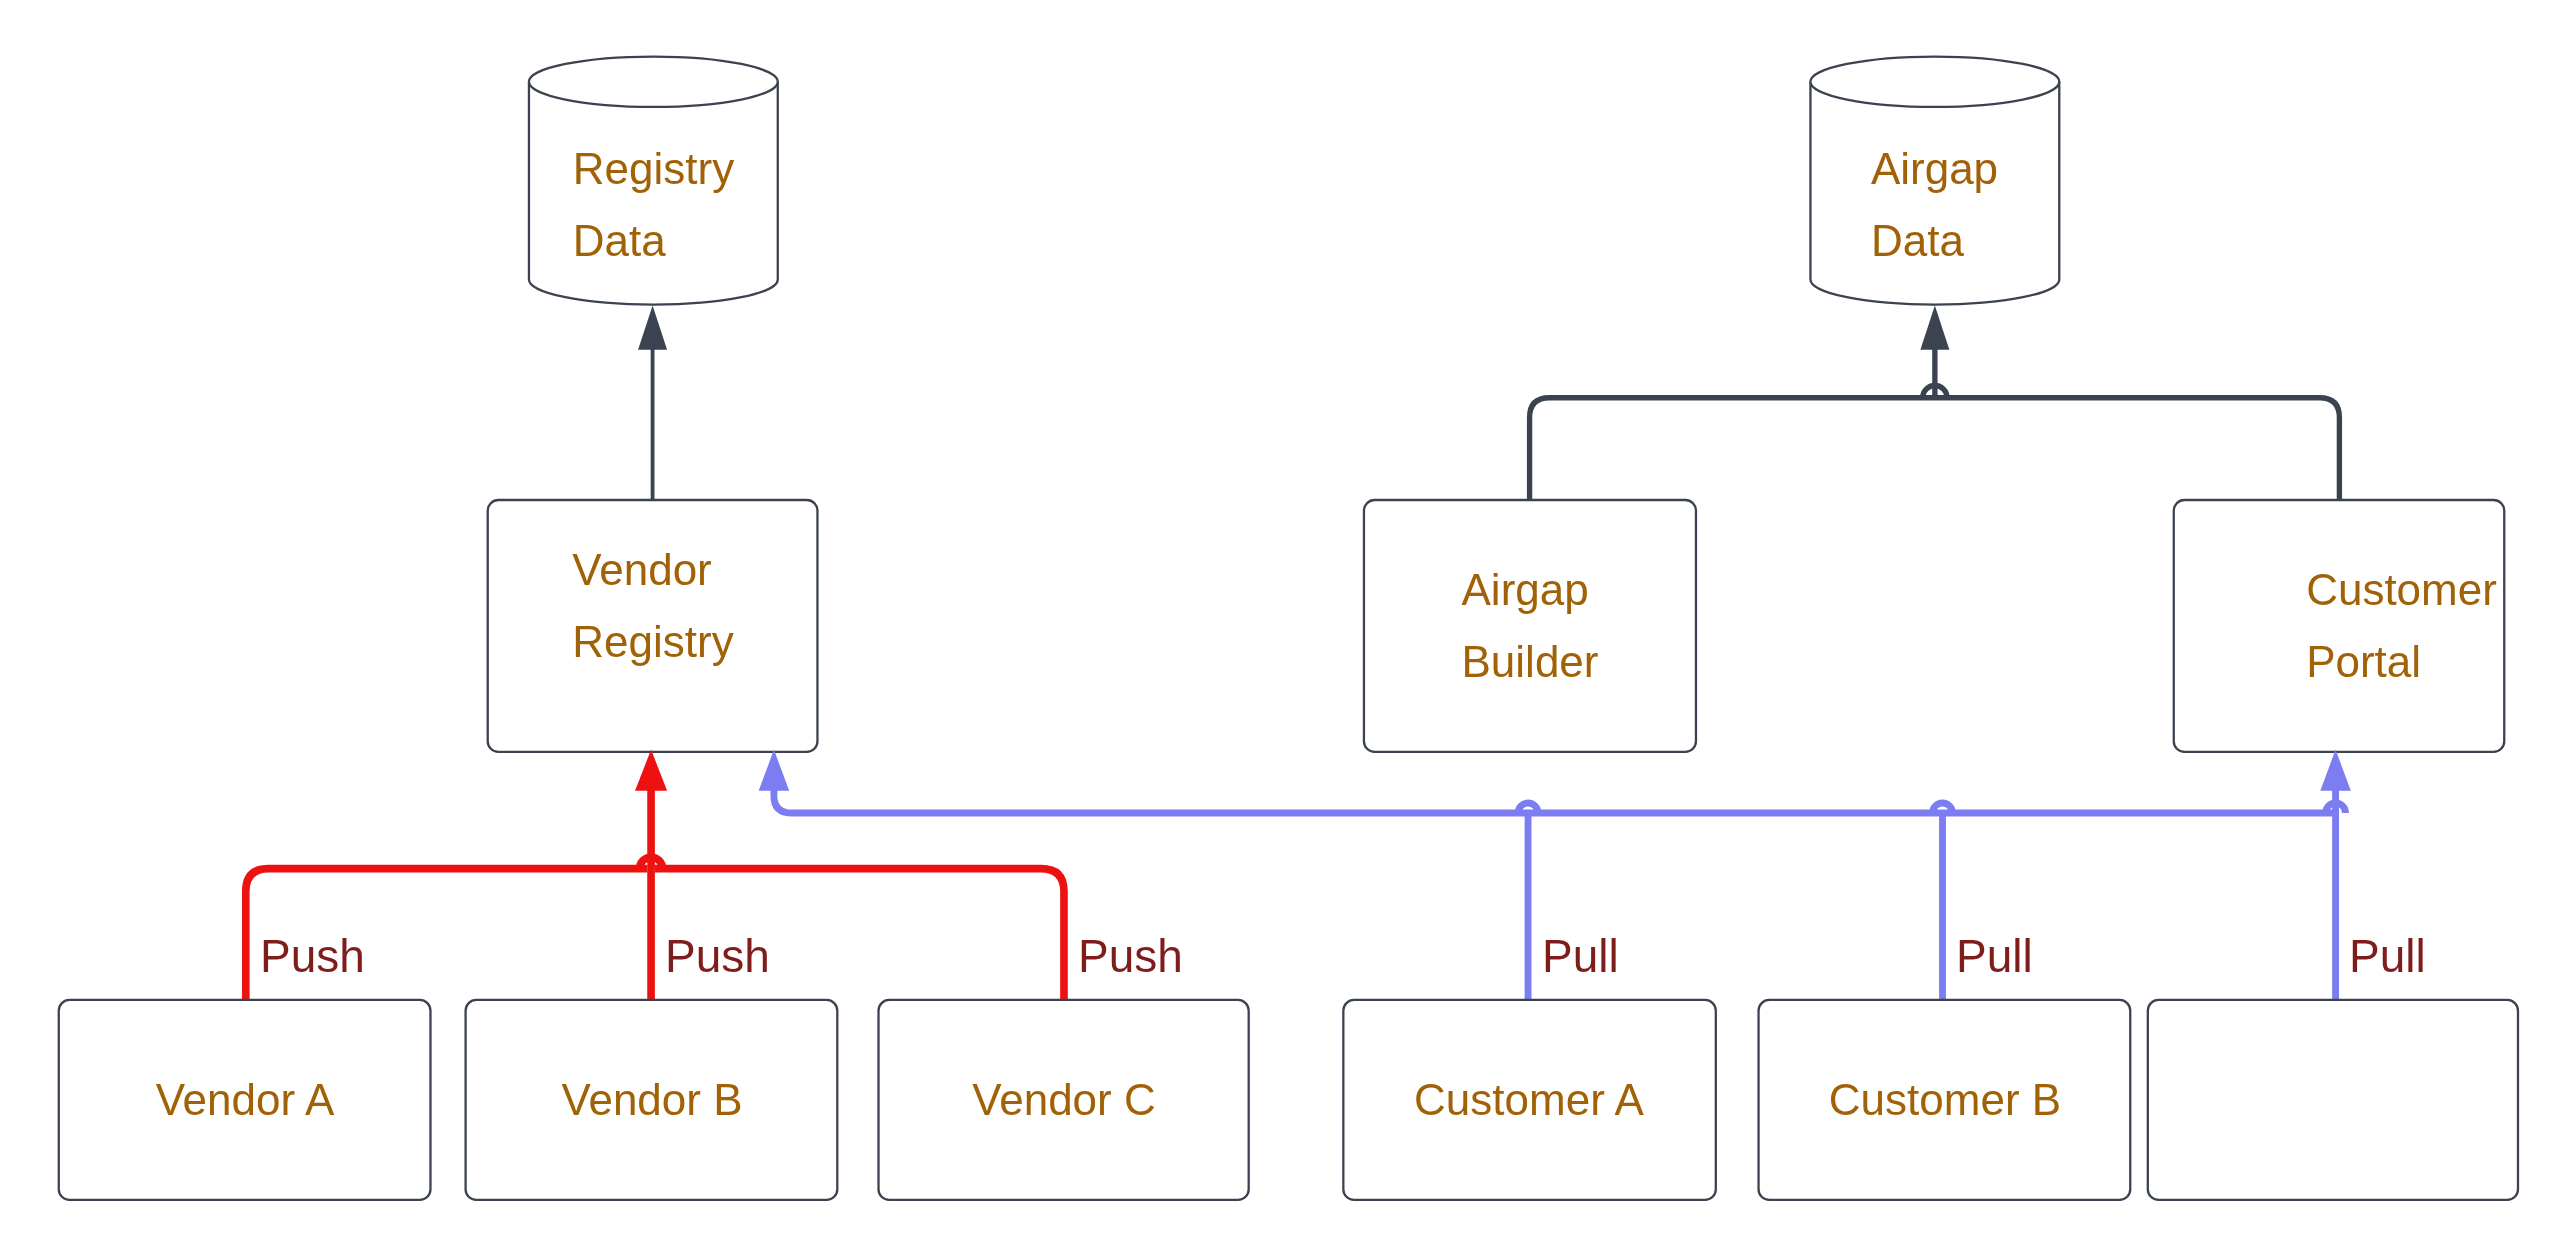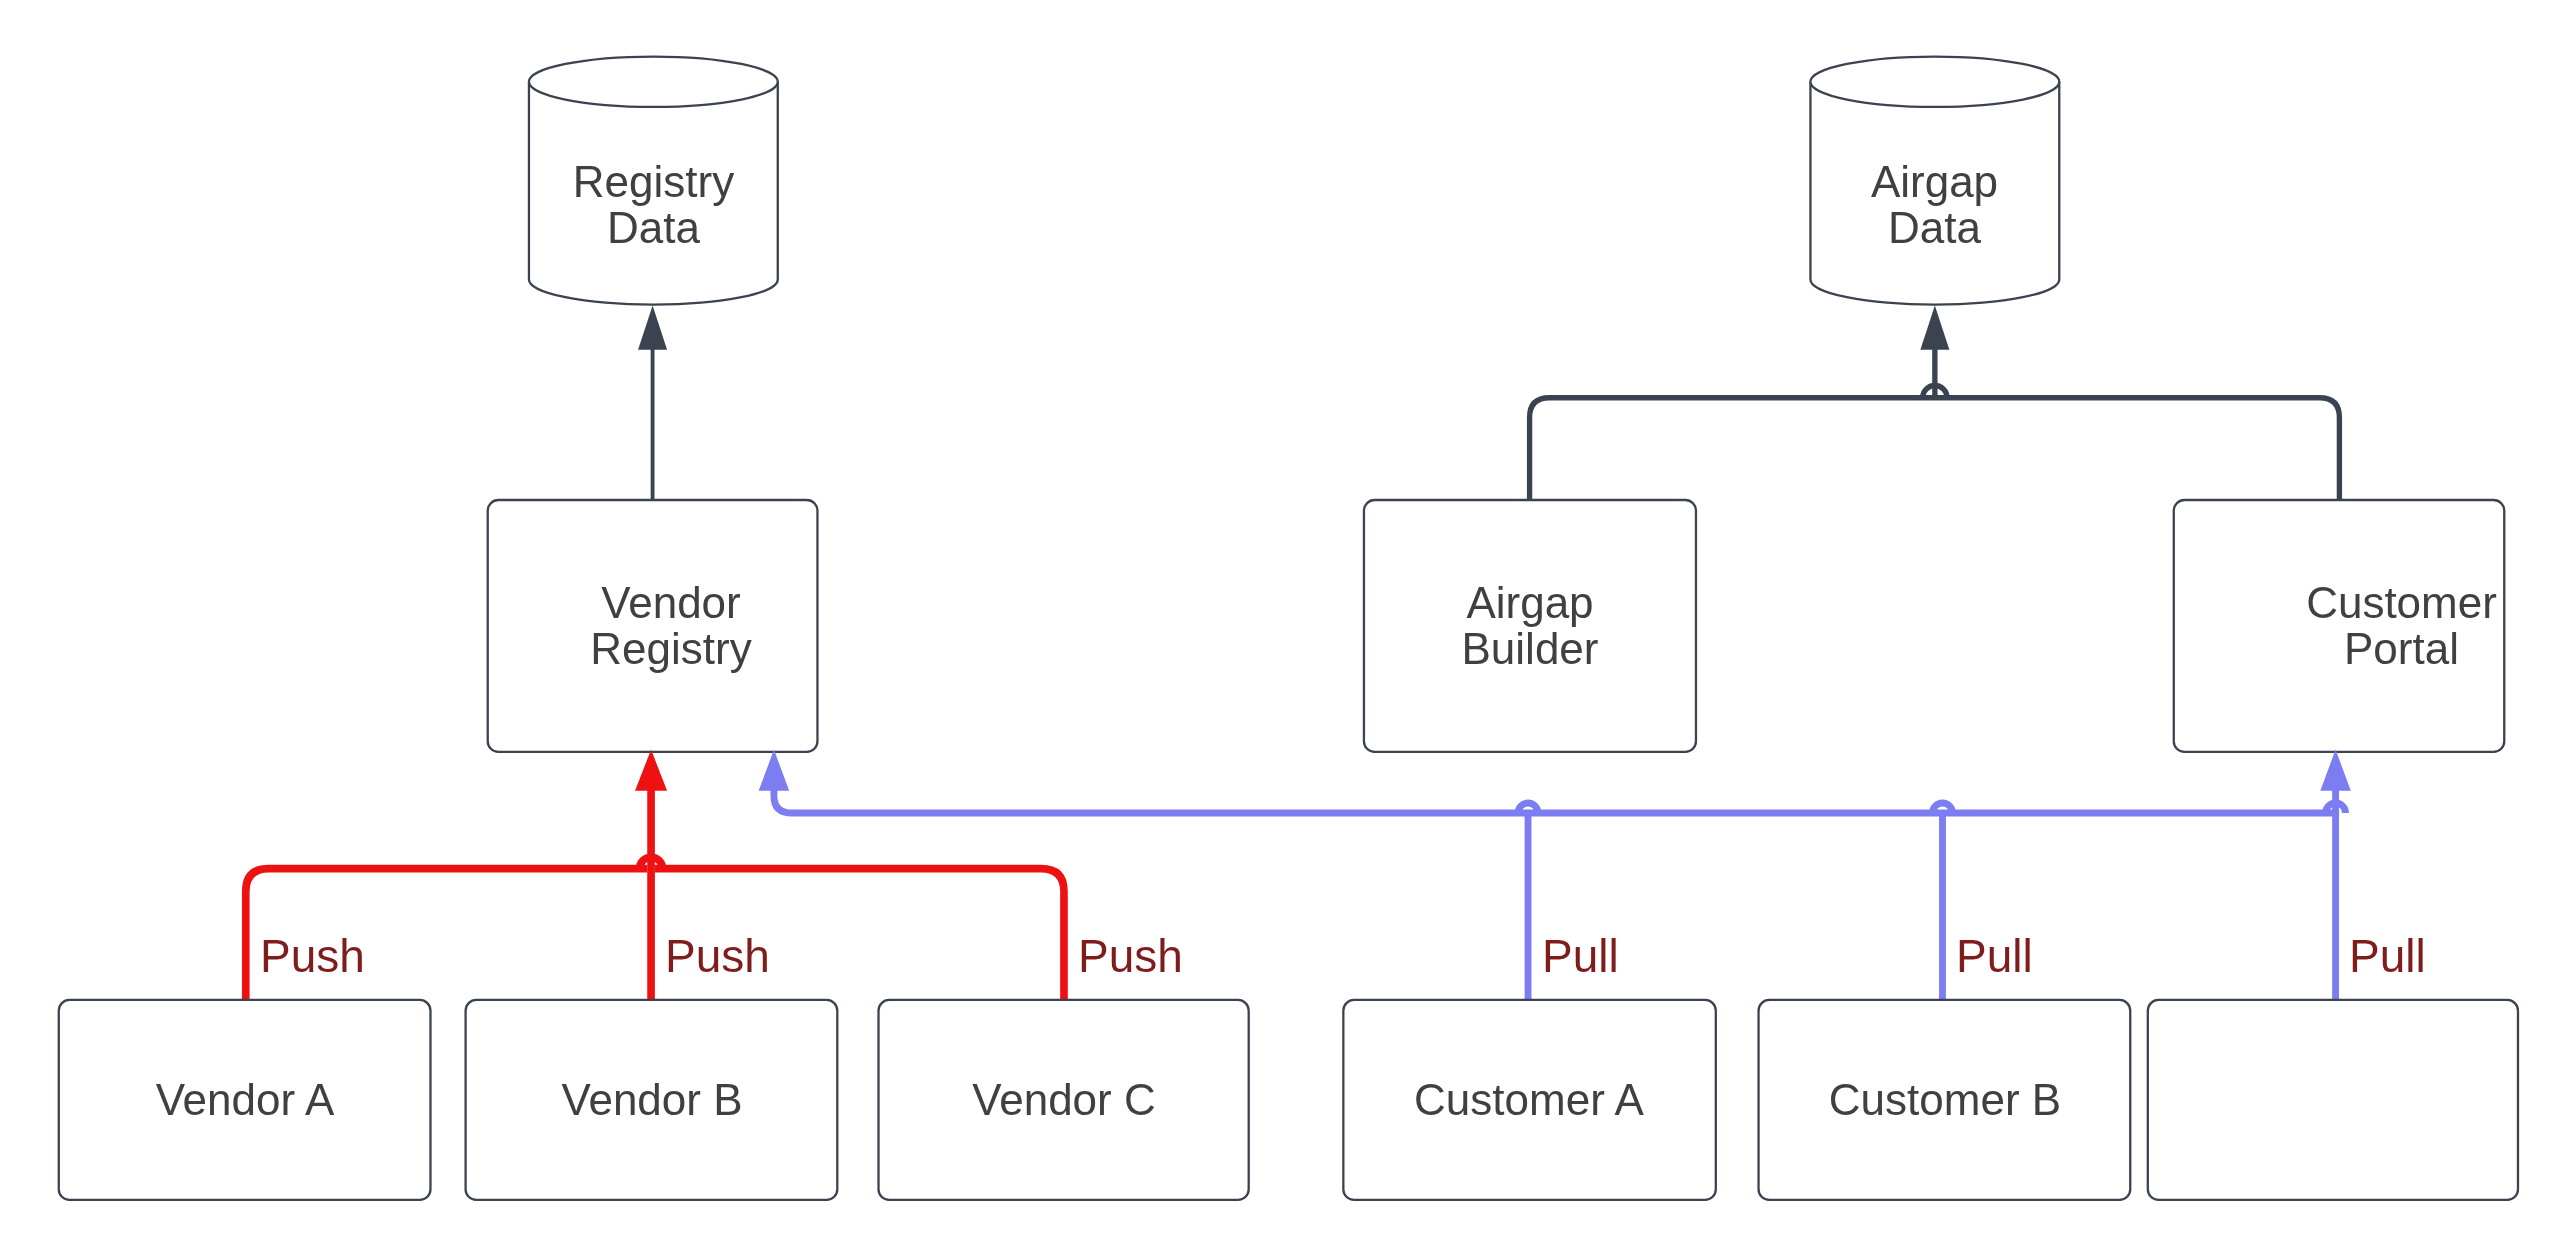--- a/index.html
+++ b/index.html
@@ -17,25 +17,24 @@
     transform: scale(calc(100vw / 3375));
     transform-origin: 0 0;
     font-family: "Liberation Sans", sans-serif;
   }
   #edges-layer { position: absolute; inset: 0; width: 100%; height: 100%; }
   .node-label {
     position: absolute;
     display: flex;
     align-items: center;
     justify-content: center;
-    text-align: center;
     white-space: pre-line;
     font-size: 44px;
-    line-height: 46px;
-    color: #404040;
+    line-height: 72px;
+    color: #a16207;
     pointer-events: none;
   }
   .edge-label {
     position: absolute;
     font-size: 46px;
     line-height: 46px;
     color: #7f1d1d;
     white-space: nowrap;
     pointer-events: none;
   }
@@ -89,21 +88,21 @@
     <polygon points="853,982 832,1036 874,1036" fill="#ee1111"></polygon>
     <polygon points="1014,982 994,1036 1034,1036" fill="#7d7df2"></polygon>
     <polygon points="3060,982 3040,1036 3080,1036" fill="#7d7df2"></polygon>
   </svg>
 
   <div class="node-label" style="left:529px; top:111px; width:249px; height:187px;">Registry
 Data</div>
   <div class="node-label" style="left:1810px; top:111px; width:249px; height:187px;">Airgap
 Data</div>
 
-  <div class="node-label" style="left:488px; top:500px; width:330px; height:252px;padding-left:18px;">Vendor
+  <div class="node-label" style="left:488px; top:480px; width:330px; height:252px;">Vendor
 Registry</div>
   <div class="node-label" style="left:1364px; top:500px; width:332px; height:252px;">Airgap
 Builder</div>
   <div class="node-label" style="left:2174px; top:500px; width:383px; height:252px;margin-left:36px;">Customer
 Portal</div>
 
   <div class="node-label" style="left:59px; top:1000px; width:372px; height:200px;border-radius:15px;">Vendor A</div>
   <div class="node-label" style="left:466px; top:1000px; width:372px; height:200px;">Vendor B</div>
   <div class="node-label" style="left:879px; top:1000px; width:370px; height:200px;">Vendor C</div>
   <div class="node-label" style="left:1343px; top:1000px; width:372px; height:200px;">Customer A</div>

